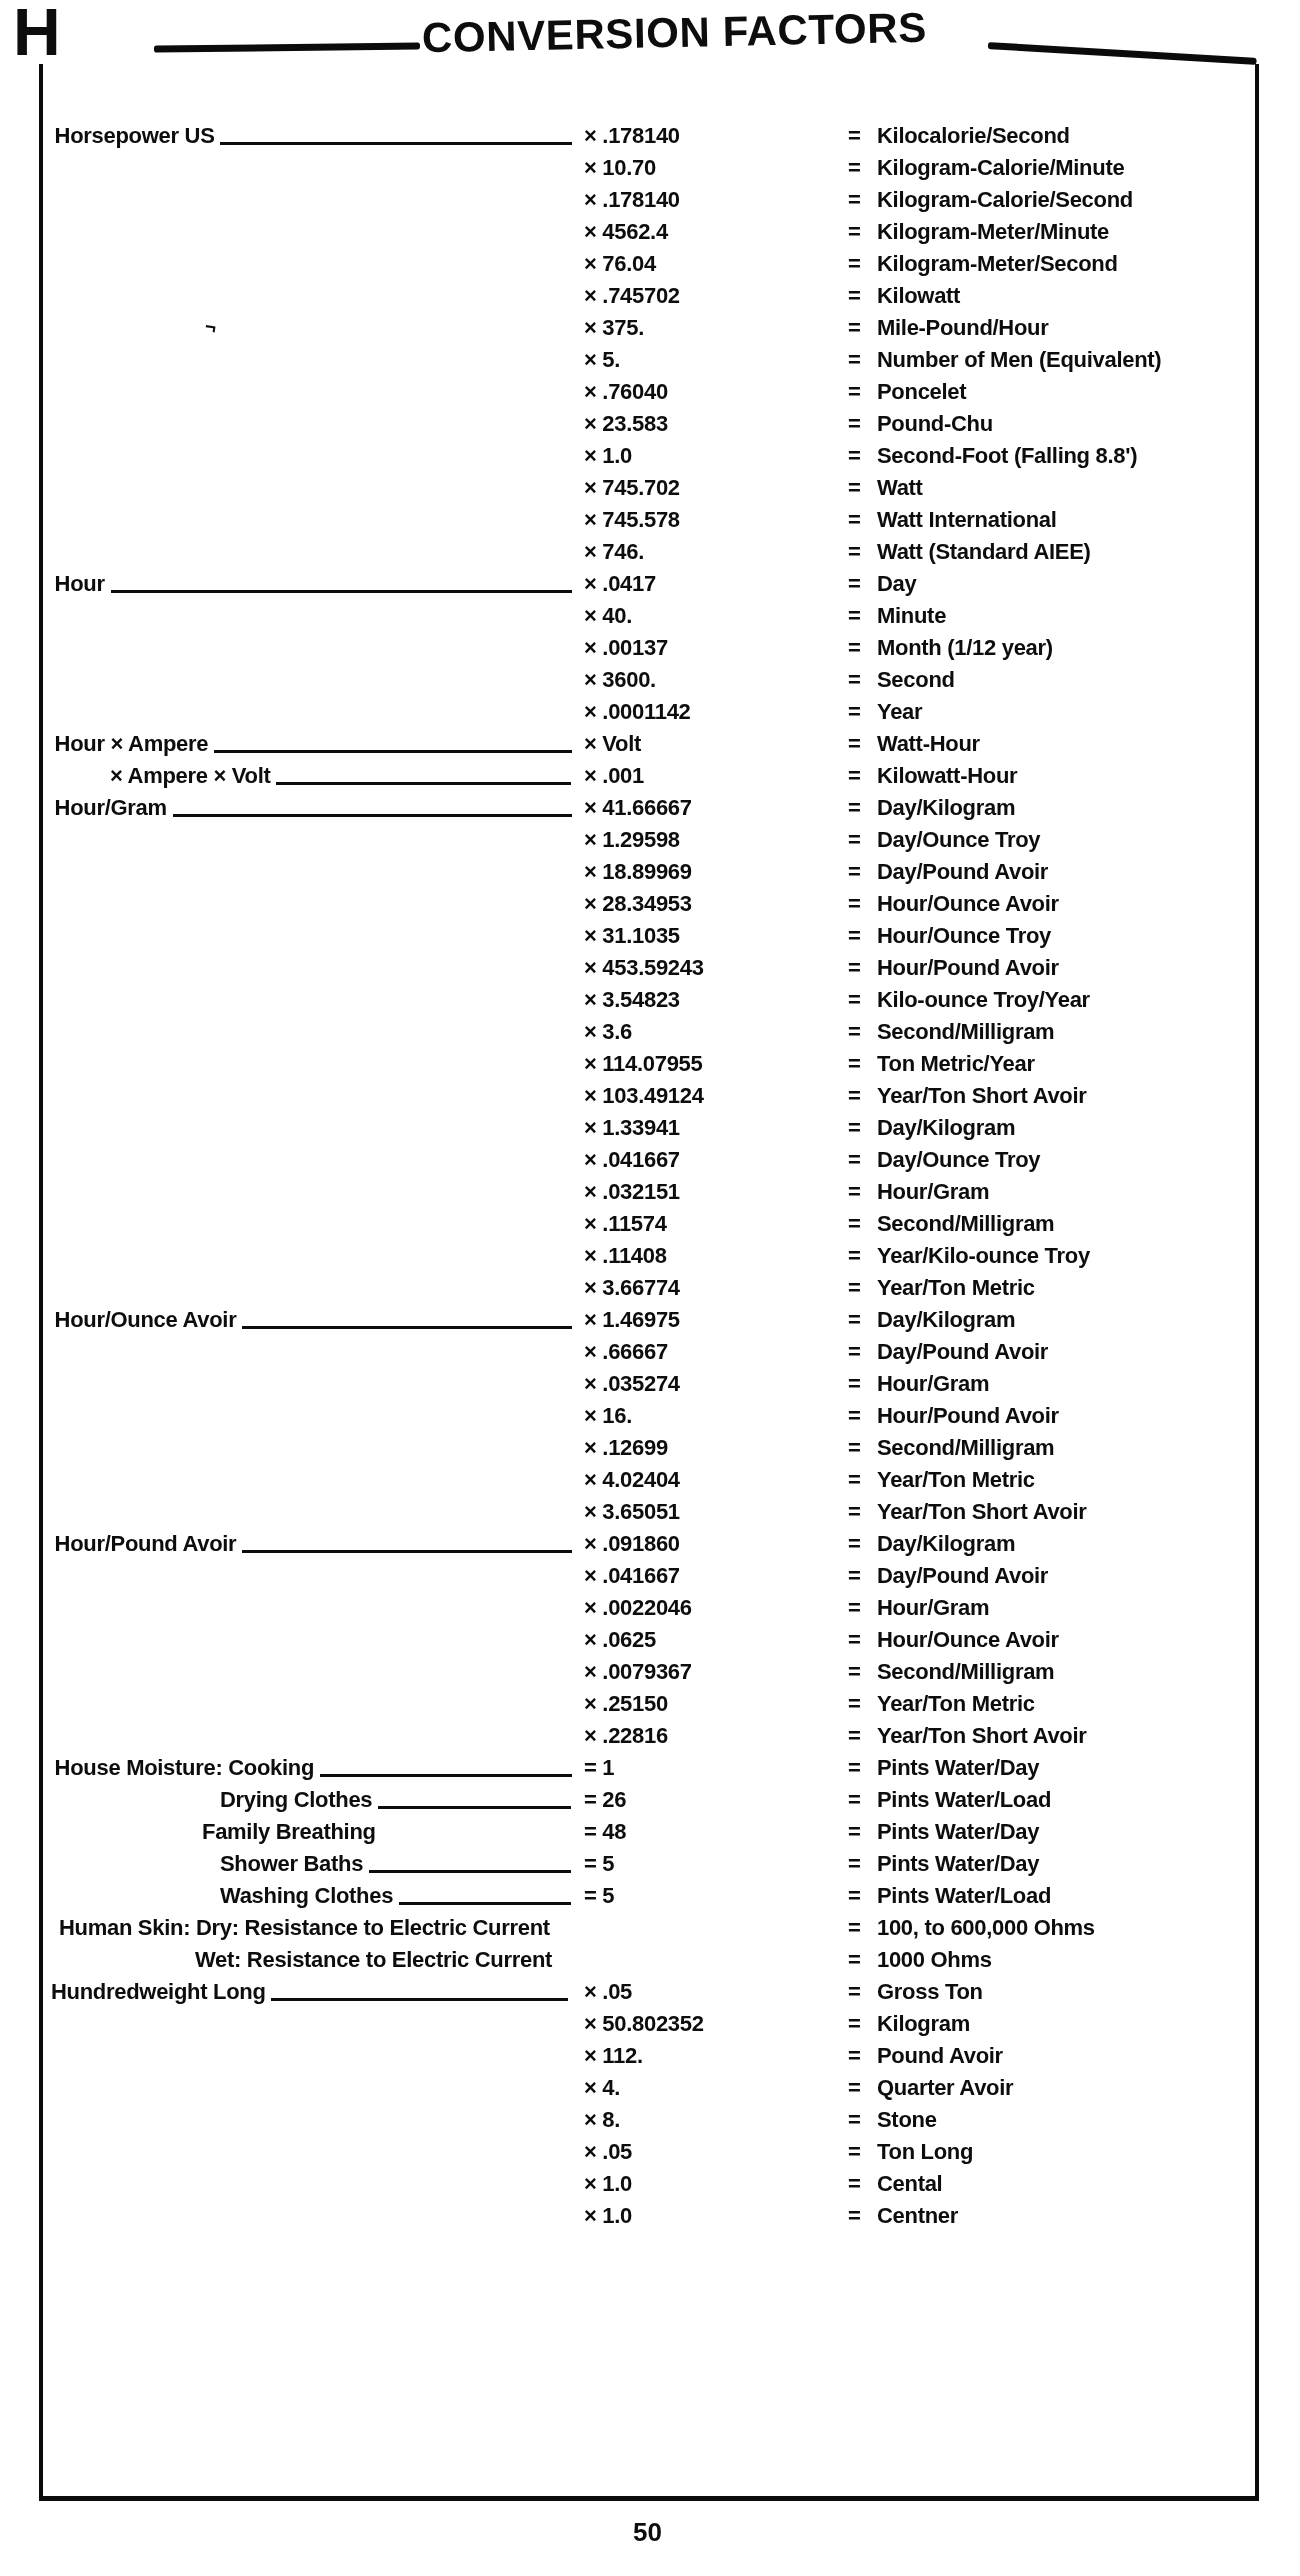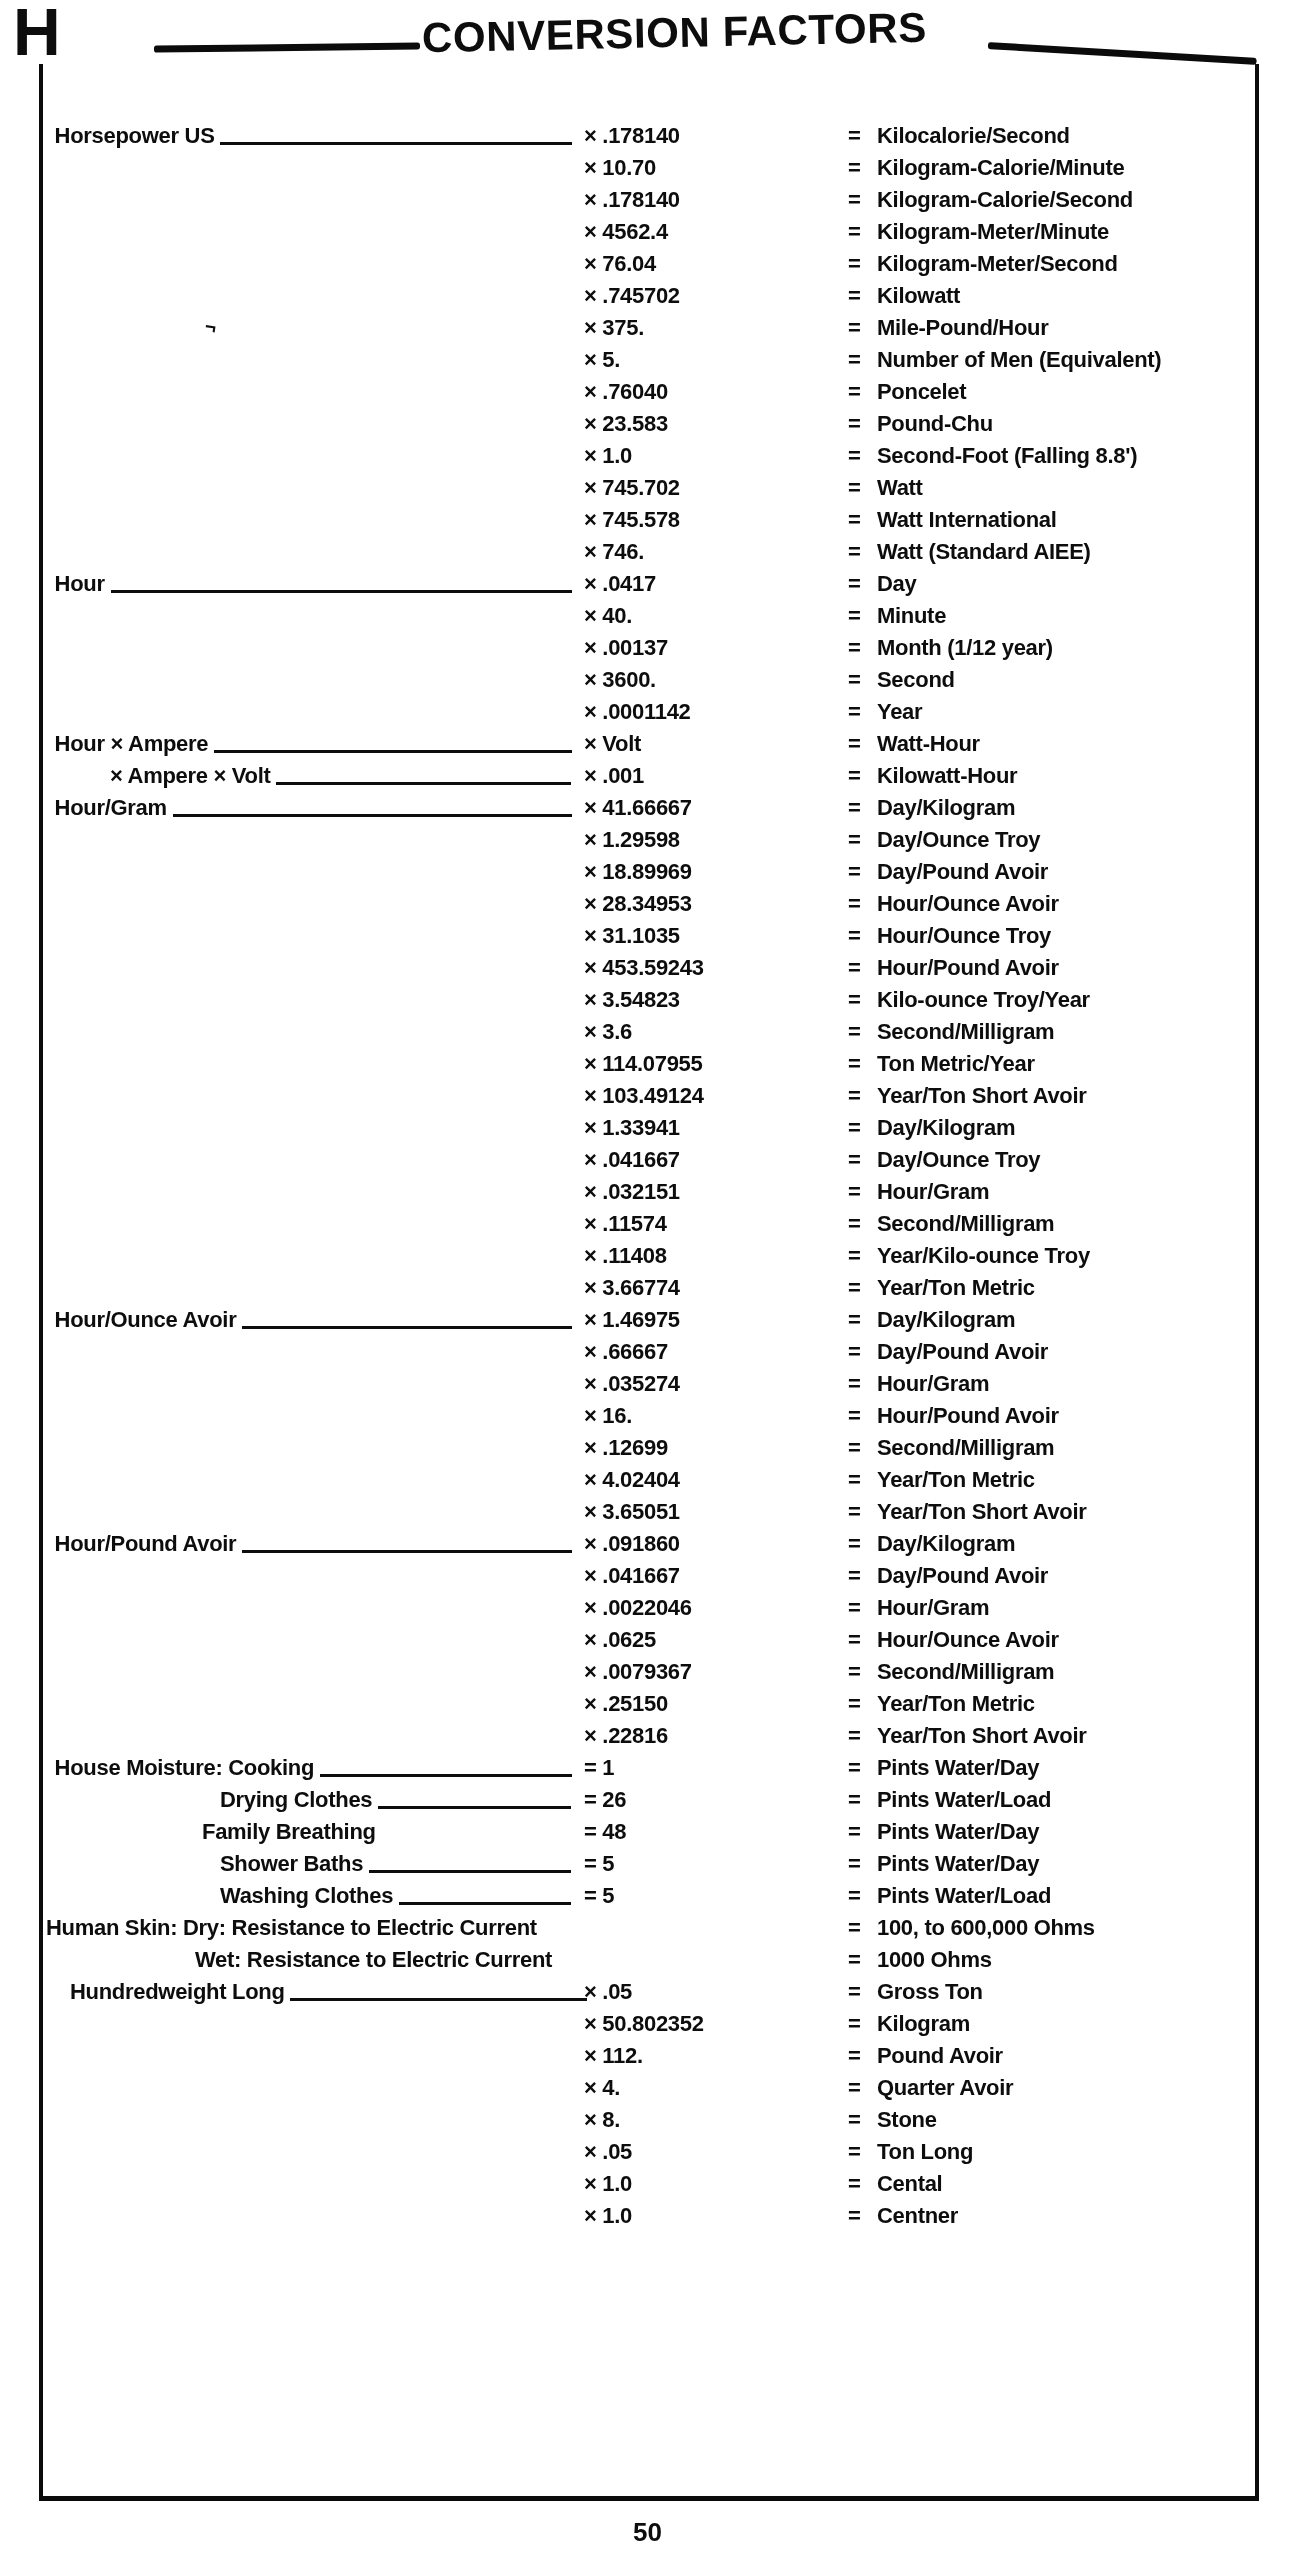--- a/index.html
+++ b/index.html
@@ -471,41 +471,41 @@
     <div class="left" style="left: 177px; width: 355px;">
       <span class="label">Washing Clothes</span>
       <span class="fill"></span>
     </div>
     <span class="mult">= 5</span>
     <span class="eqsign">=</span>
     <span class="result">Pints Water/Load</span>
   </div>
 
   <div class="row">
-    <div class="left" style="left: 3px; width: 521px;">
+    <div class="left" style="left: 16px; width: 521px;">
       <span class="label">Human Skin: Dry: Resistance to Electric Current</span>
 
     </div>
 
     <span class="eqsign">=</span>
     <span class="result">100, to 600,000 Ohms</span>
   </div>
 
   <div class="row">
     <div class="left" style="left: 152px; width: 380px;">
       <span class="label">Wet: Resistance to Electric Current</span>
 
     </div>
 
     <span class="eqsign">=</span>
     <span class="result">1000 Ohms</span>
   </div>
 
   <div class="row">
-    <div class="left" style="left: 27px; width: 521px;">
+    <div class="left" style="left: 8px; width: 521px;">
       <span class="label">Hundredweight Long</span>
       <span class="fill"></span>
     </div>
     <span class="mult">× .05</span>
     <span class="eqsign">=</span>
     <span class="result">Gross Ton</span>
   </div>
 
   <div class="row">
 

